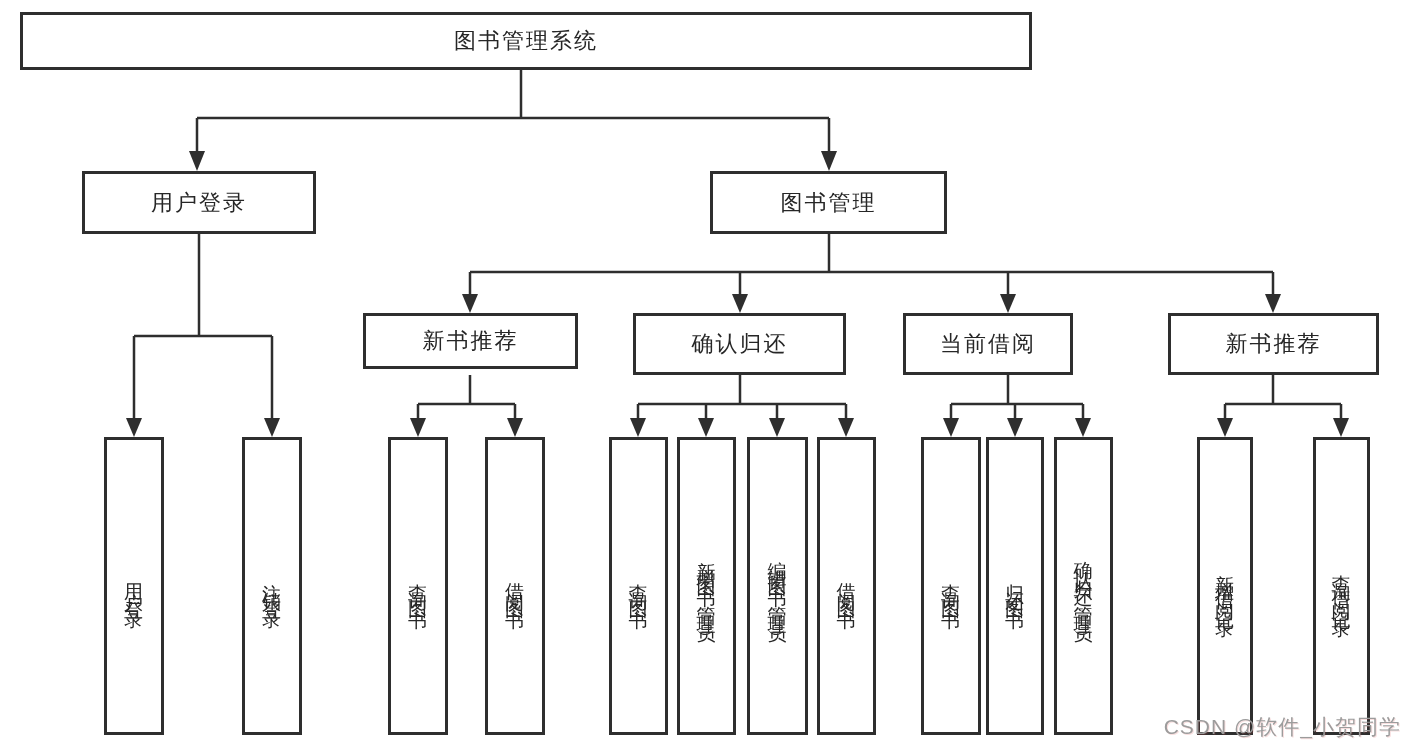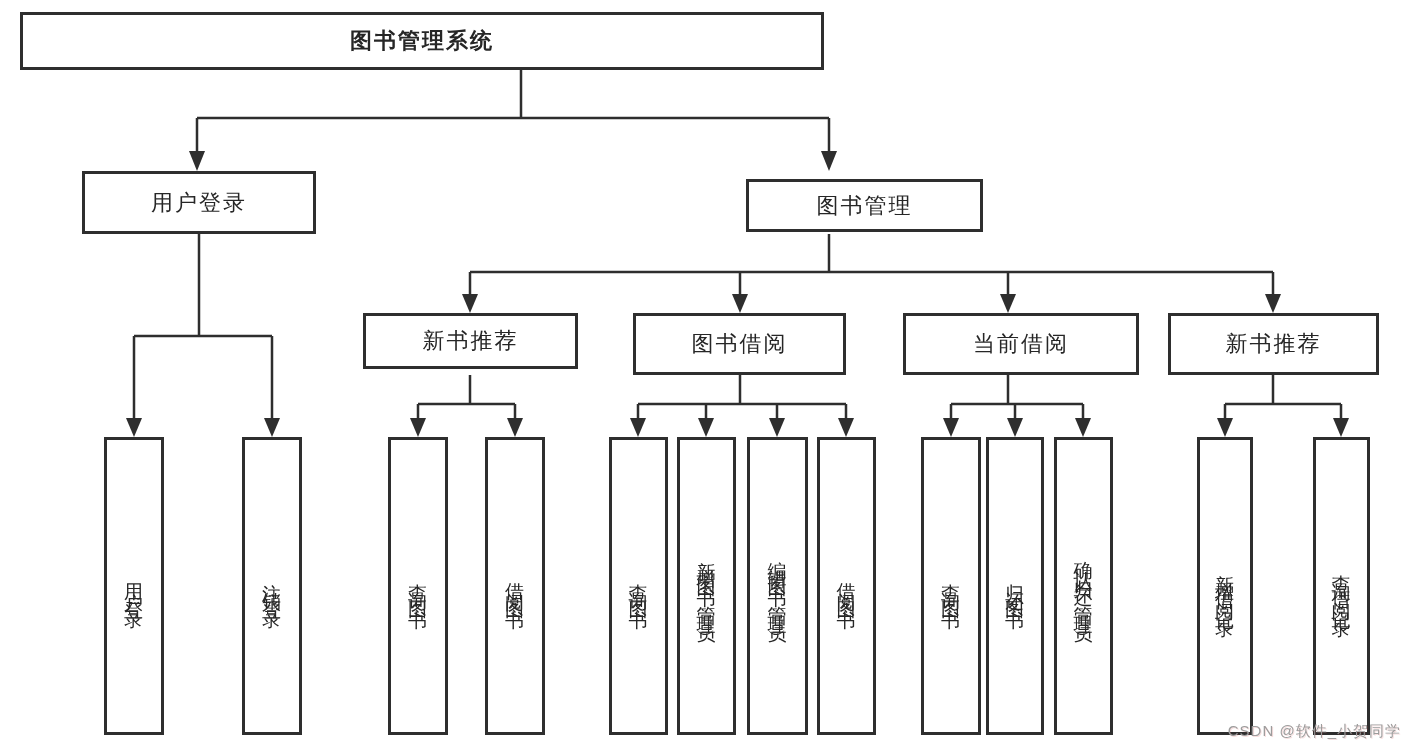--- a/index.html
+++ b/index.html
@@ -23,21 +23,21 @@
   .leaf .vtext{
     writing-mode:vertical-rl;
     text-orientation:mixed;
     letter-spacing:9px;
     line-height:1;
   }
   .watermark{
     position:absolute;
     right:4px;
     bottom:6px;
-    font-size:15px;
+    font-size:21px;
     color:#9c9c9c;
     letter-spacing:1px;
     text-shadow:1px 1px 0 rgba(214,80,80,0.18);
     white-space:nowrap;
   }
 </style>
 </head>
 <body>
 
 <div class="canvas">
@@ -78,38 +78,38 @@
       <polygon points="769,418 785,418 777,437"></polygon>
       <polygon points="838,418 854,418 846,437"></polygon>
       <polygon points="943,418 959,418 951,437"></polygon>
       <polygon points="1007,418 1023,418 1015,437"></polygon>
       <polygon points="1075,418 1091,418 1083,437"></polygon>
       <polygon points="1217,418 1233,418 1225,437"></polygon>
       <polygon points="1333,418 1349,418 1341,437"></polygon>
     </g>
   </svg>
 
-  <div class="node" style="left:20px;top:12px;width:804px;height:58px;font-weight:bold;">
+  <div class="node" style="left:20px;top:12px;width:1012px;height:58px;">
     <span>图书管理系统</span>
   </div>
 
   <div class="node" style="left:82px;top:171px;width:234px;height:63px;">
     <span>用户登录</span>
   </div>
-  <div class="node" style="left:746px;top:171px;width:237px;height:53px;margin-top:8px;">
+  <div class="node" style="left:710px;top:171px;width:237px;height:63px;">
     <span>图书管理</span>
   </div>
 
   <div class="node" style="left:363px;top:313px;width:215px;height:56px;">
     <span>新书推荐</span>
   </div>
   <div class="node" style="left:633px;top:313px;width:213px;height:62px;">
-    <span>图书借阅</span>
+    <span>确认归还</span>
   </div>
-  <div class="node" style="left:903px;top:313px;width:236px;height:62px;">
+  <div class="node" style="left:903px;top:313px;width:170px;height:62px;">
     <span>当前借阅</span>
   </div>
   <div class="node" style="left:1168px;top:313px;width:211px;height:62px;">
     <span>新书推荐</span>
   </div>
 
   <div class="node leaf" style="left:104px;top:437px;width:60px;height:298px;">
     <span class="vtext">用户登录</span>
   </div>
   <div class="node leaf" style="left:242px;top:437px;width:60px;height:298px;">

